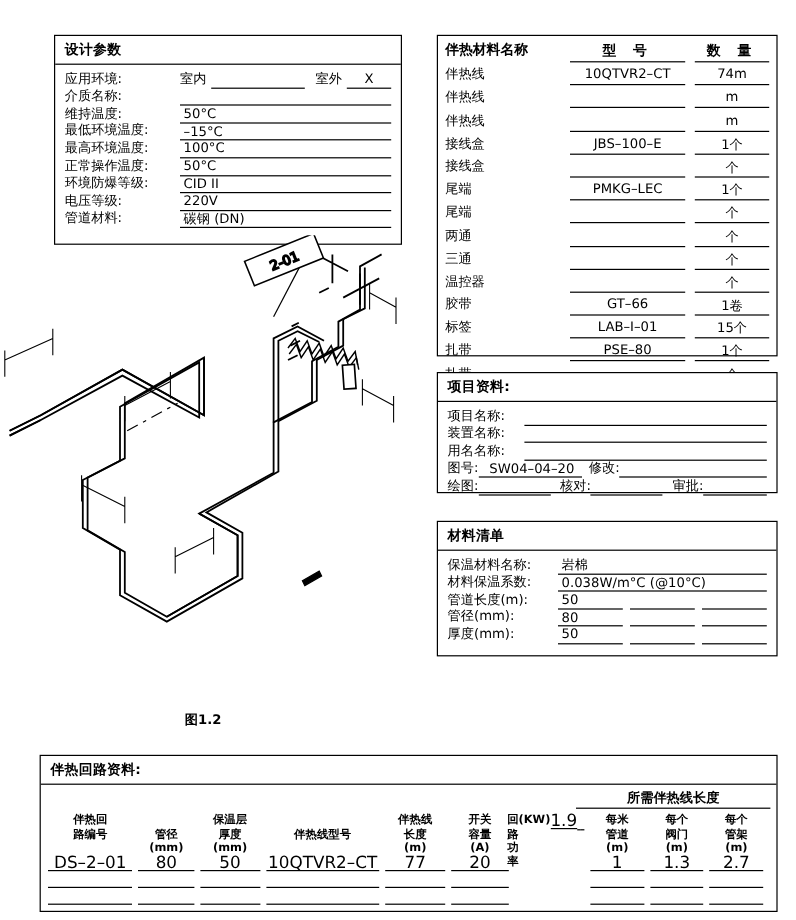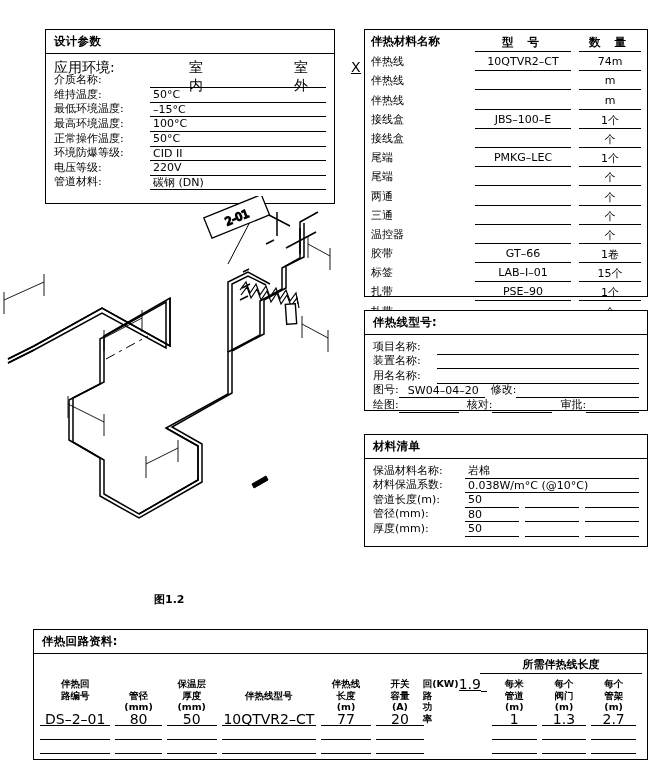--- a/index.html
+++ b/index.html
@@ -46,21 +46,21 @@
     padding-left: 3px;
     padding-bottom: 0px;
     white-space: nowrap;
     overflow: hidden;
     height: 14.6px;
   }
 
   
   #design-box { left: 45px; top: 29px; width: 290px; height: 175px; }
   #design-box .flabel { width: 96px; }
-  .env-row { display: flex; font-size: 14px; height: 14.6px; gap: 39px; }
+  .env-row { display: flex; align-items: flex-end; font-size: 11px; height: 14.6px; }
   .env-row .flabel { width: 96px; }
   .env-in-label { padding-bottom: 1px; }
   .env-line { border-bottom: 1.1px solid #000; height: 14.6px; }
 
   
   #mat-box { left: 364px; top: 29px; width: 284px; height: 268px; }
   .mat-head {
     display: flex; font-size: 11.5px; font-weight: bold;
     align-items: flex-end; height: 22px; padding: 0 6px;
   }
@@ -227,38 +227,38 @@
           <span class="c2">GT–66</span>
           <span class="c3">1卷</span>
         </div>
         <div class="mat-row">
           <span class="c1">标签</span>
           <span class="c2">LAB–I–01</span>
           <span class="c3">15个</span>
         </div>
         <div class="mat-row">
           <span class="c1">扎带</span>
-          <span class="c2">PSE–90</span>
+          <span class="c2">PSE–80</span>
           <span class="c3">1个</span>
         </div>
         <div class="mat-row">
           <span class="c1">扎带</span>
           <span class="c2"></span>
           <span class="c3">个</span>
         </div>
         <div class="mat-row">
           <span class="c1">扎带</span>
           <span class="c2"></span>
           <span class="c3">个</span>
         </div>
       </div>
   </div>
 
   <div class="box" id="proj-box">
-    <div class="box-title">伴热线型号:</div>
+    <div class="box-title">项目资料:</div>
     <div class="box-body">
       <div class="frow">
         <span class="flabel">项目名称:</span>
         <span class="fval"></span>
       </div>
       <div class="frow">
         <span class="flabel">装置名称:</span>
         <span class="fval"></span>
       </div>
       <div class="frow">

